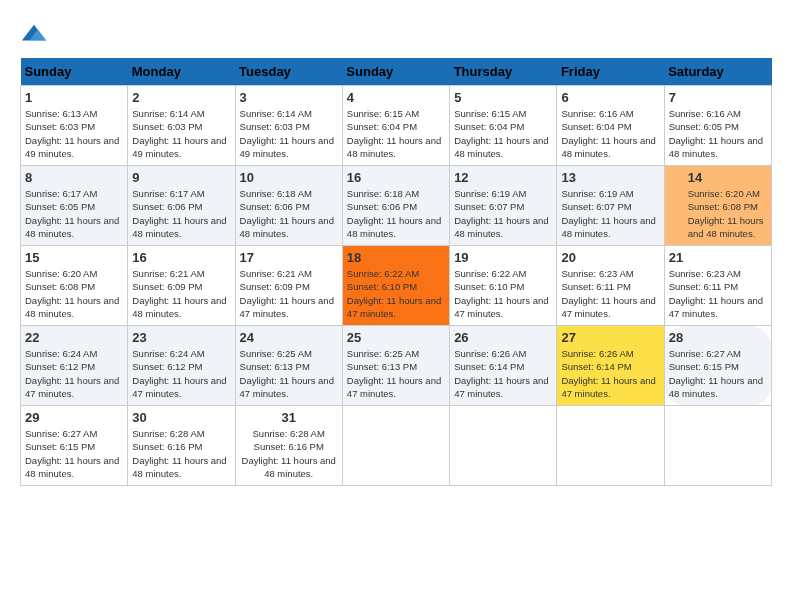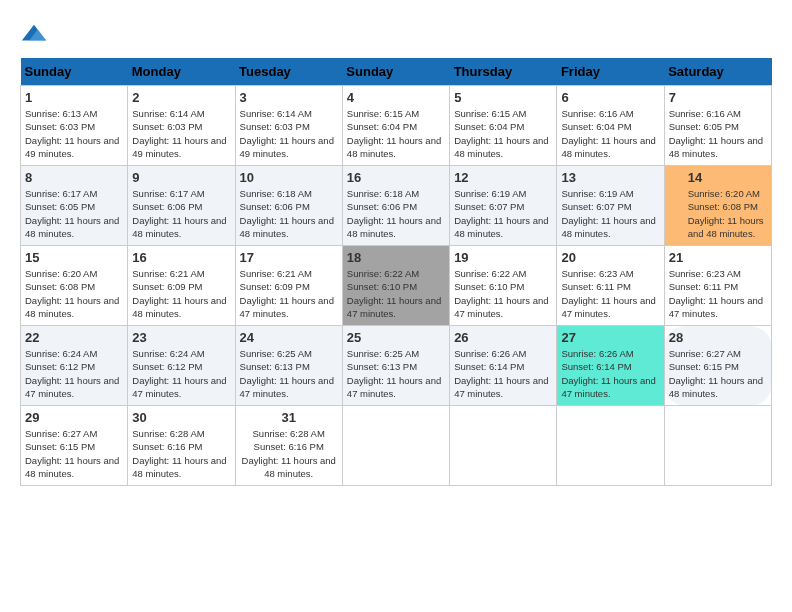--- a/index.html
+++ b/index.html
@@ -187,21 +187,21 @@
           <div class="day-info">Sunrise: 6:20 AM<br>Sunset: 6:08 PM<br>Daylight: 11 hours and 48 minutes.</div>
         </td>
         <td style="background-color: rgb(255, 255, 255);">
           <span class="day-num">16</span>
           <div class="day-info">Sunrise: 6:21 AM<br>Sunset: 6:09 PM<br>Daylight: 11 hours and 48 minutes.</div>
         </td>
         <td style="background-color: rgb(255, 255, 255);">
           <span class="day-num">17</span>
           <div class="day-info">Sunrise: 6:21 AM<br>Sunset: 6:09 PM<br>Daylight: 11 hours and 47 minutes.</div>
         </td>
-        <td style="background-color: #a3a3a3;">
+        <td style="background-color: #f97316;">
           <span class="day-num">18</span>
           <div class="day-info">Sunrise: 6:22 AM<br>Sunset: 6:10 PM<br>Daylight: 11 hours and 47 minutes.</div>
         </td>
         <td style="background-color: rgb(255, 255, 255); margin-top: 16px;">
           <span class="day-num">19</span>
           <div class="day-info">Sunrise: 6:22 AM<br>Sunset: 6:10 PM<br>Daylight: 11 hours and 47 minutes.</div>
         </td>
         <td style="background-color: rgb(255, 255, 255); margin-left: 42px;">
           <span class="day-num">20</span>
           <div class="day-info">Sunrise: 6:23 AM<br>Sunset: 6:11 PM<br>Daylight: 11 hours and 47 minutes.</div>
@@ -225,21 +225,21 @@
           <div class="day-info">Sunrise: 6:25 AM<br>Sunset: 6:13 PM<br>Daylight: 11 hours and 47 minutes.</div>
         </td>
         <td style="background-color: rgb(240, 244, 248);">
           <span class="day-num">25</span>
           <div class="day-info">Sunrise: 6:25 AM<br>Sunset: 6:13 PM<br>Daylight: 11 hours and 47 minutes.</div>
         </td>
         <td style="background-color: rgb(240, 244, 248);">
           <span class="day-num">26</span>
           <div class="day-info">Sunrise: 6:26 AM<br>Sunset: 6:14 PM<br>Daylight: 11 hours and 47 minutes.</div>
         </td>
-        <td style="background-color: #5eead4;">
+        <td style="background-color: #fde047;">
           <span class="day-num">27</span>
           <div class="day-info">Sunrise: 6:26 AM<br>Sunset: 6:14 PM<br>Daylight: 11 hours and 47 minutes.</div>
         </td>
         <td style="background-color: rgb(240, 244, 248); border-radius: 22px;">
           <span class="day-num">28</span>
           <div class="day-info">Sunrise: 6:27 AM<br>Sunset: 6:15 PM<br>Daylight: 11 hours and 48 minutes.</div>
         </td>
       </tr>
       <tr>
         <td style="background-color: rgb(255, 255, 255);">

